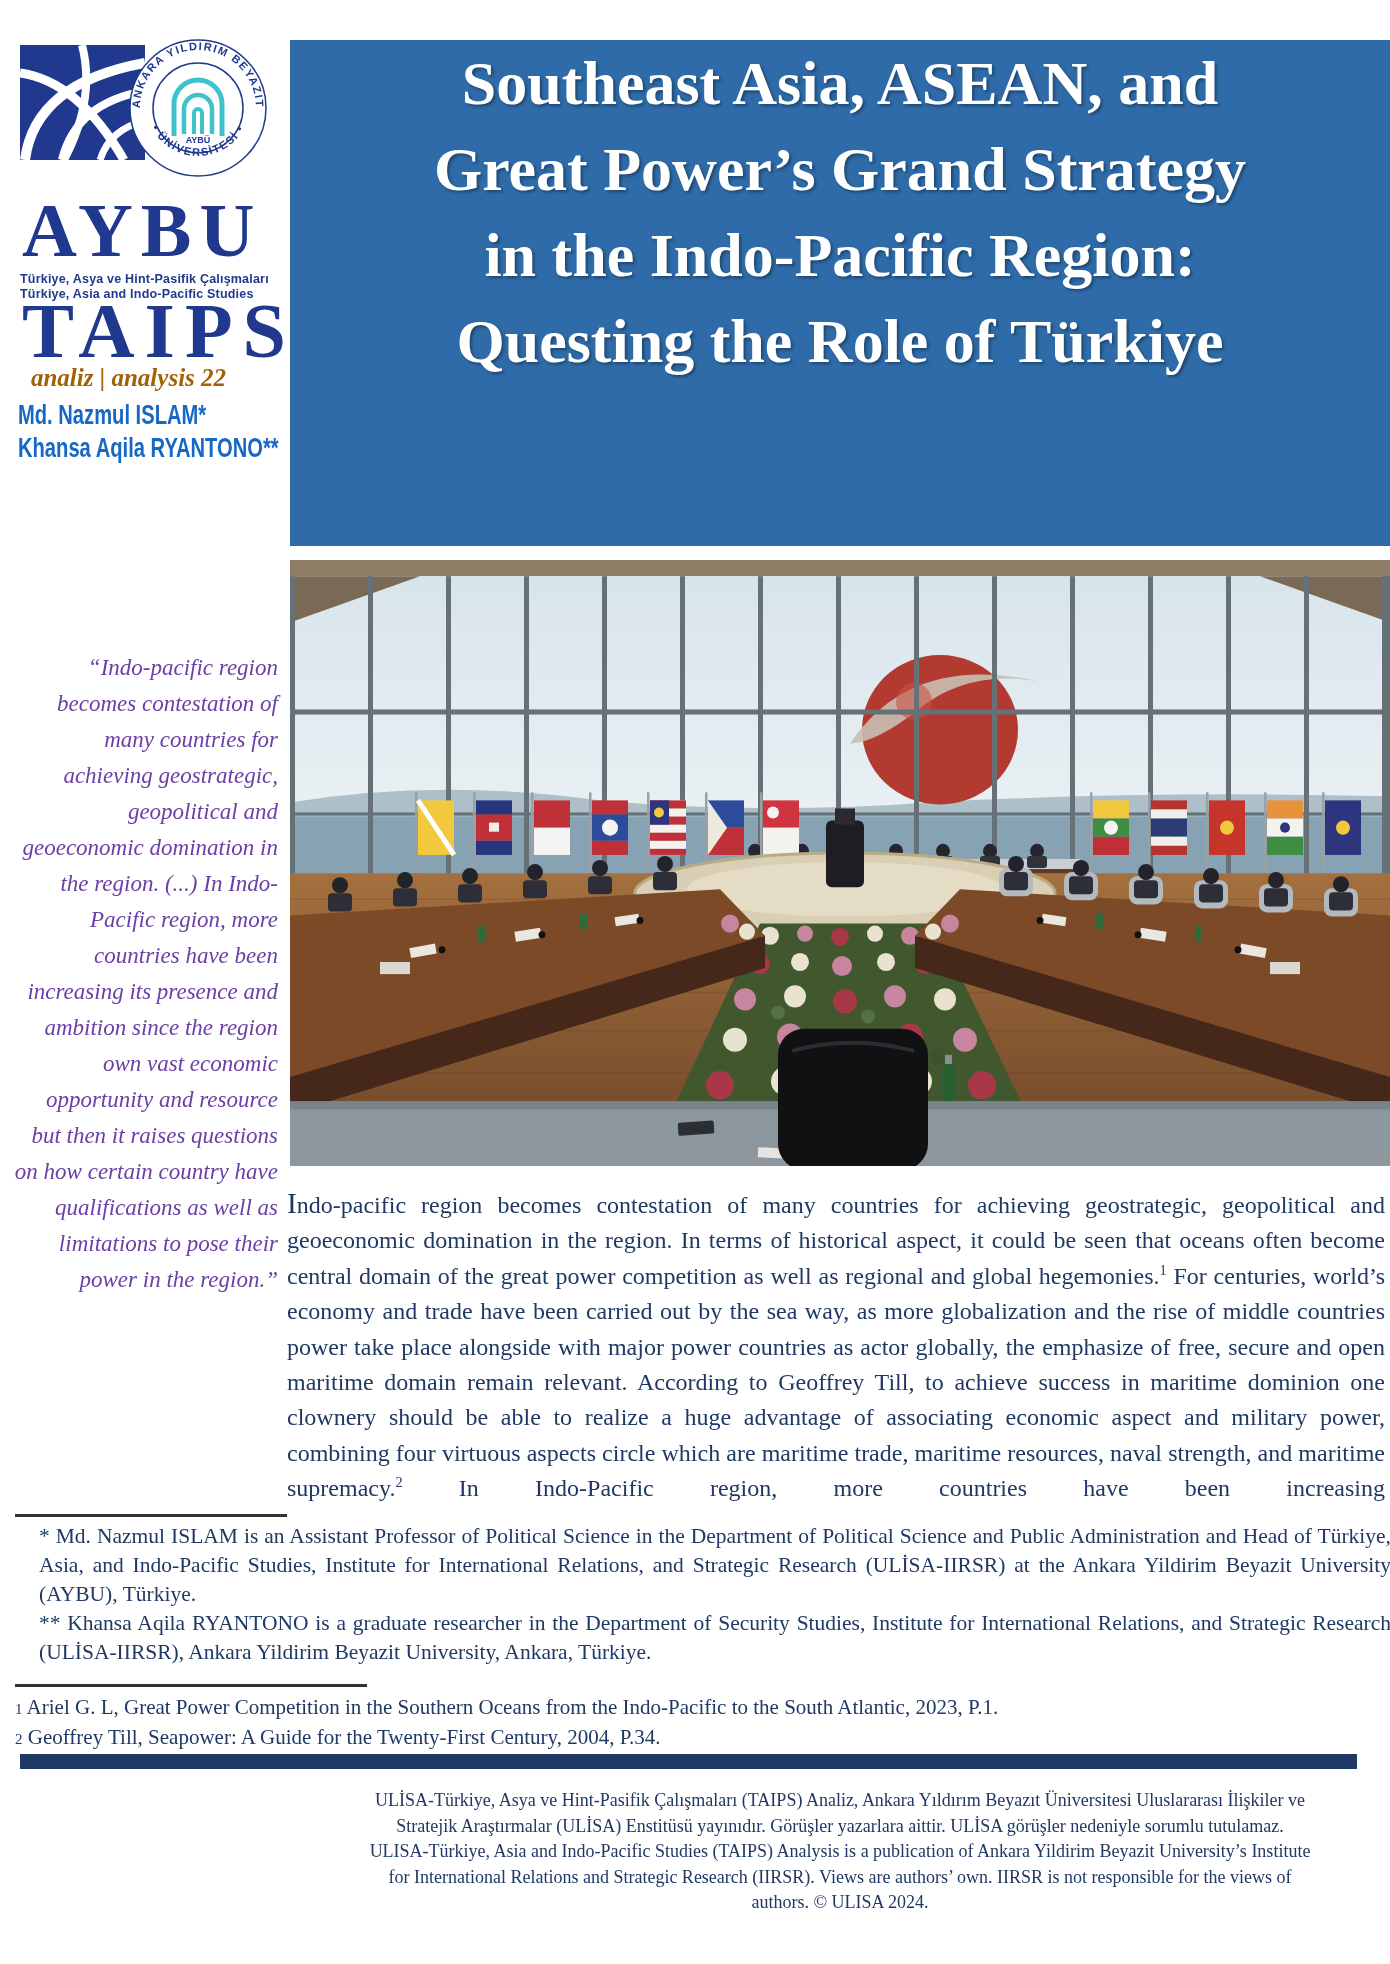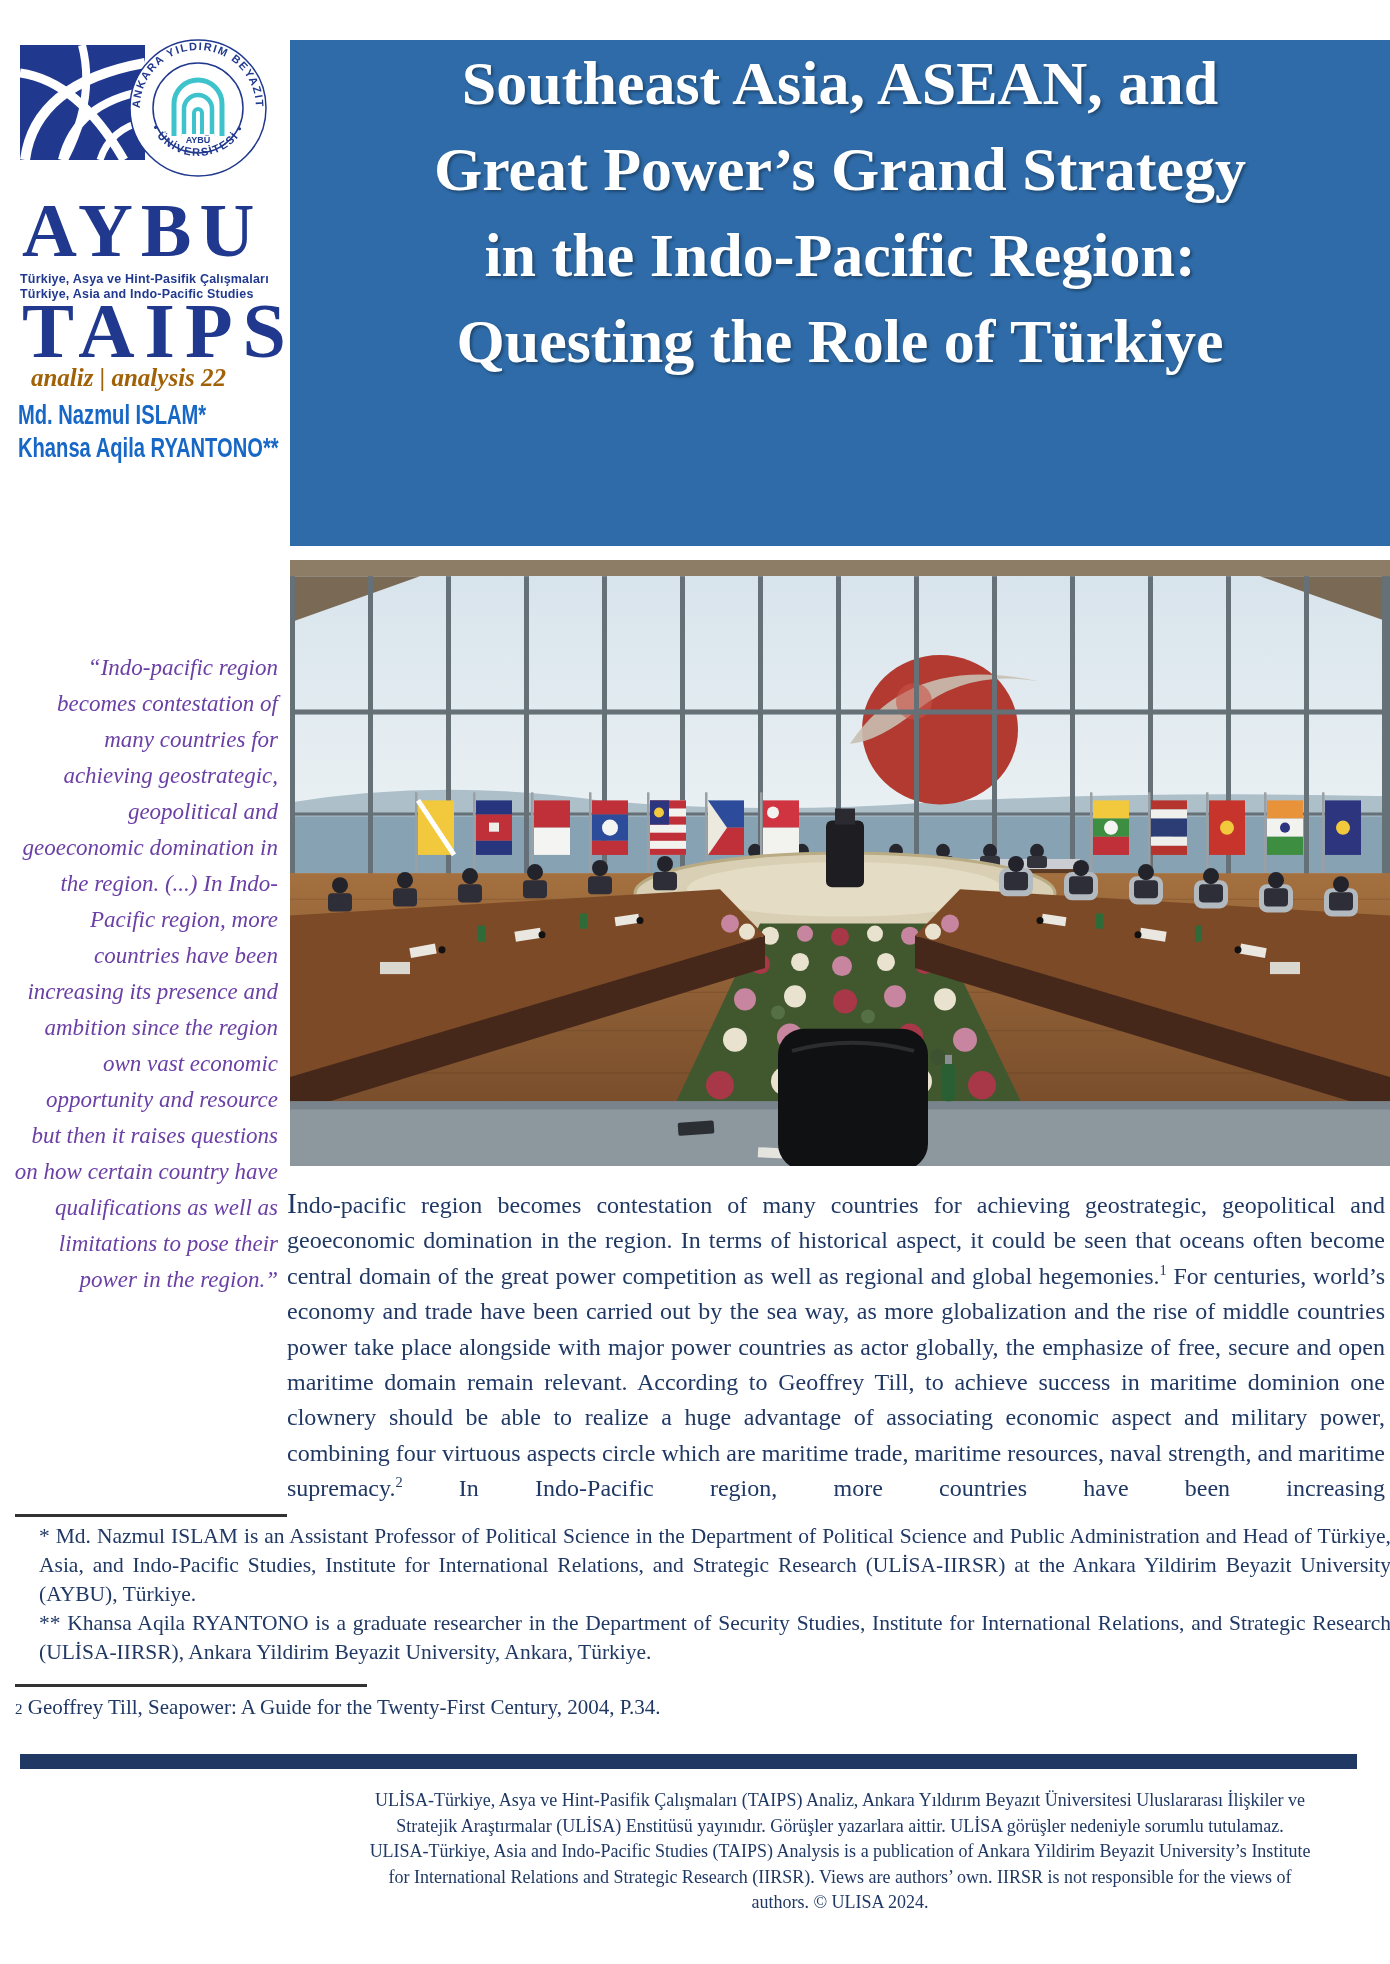--- a/index.html
+++ b/index.html
@@ -426,20 +426,21 @@
 
   <p class="body-paragraph"><span>Indo-pacific region becomes contestation of many countries for achieving geostrategic, geopolitical and geoeconomic domination in the region. In terms of historical aspect, it could be seen that oceans often become central domain of the great power competition as well as regional and global hegemonies.</span><sup>1</sup><span> For centuries, world’s economy and trade have been carried out by the sea way, as more globalization and the rise of middle countries power take place alongside with major power countries as actor globally, the emphasize of free, secure and open maritime domain remain relevant. According to Geoffrey Till, to achieve success in maritime dominion one clownery should be able to realize a huge advantage of associating economic aspect and military power, combining four virtuous aspects circle which are maritime trade, maritime resources, naval strength, and maritime supremacy.</span><sup>2</sup><span> In Indo-Pacific region, more countries have been increasing</span></p>
 
   <div class="note-rule-1"></div>
   <div class="author-notes">
     <p>* Md. Nazmul ISLAM is an Assistant Professor of Political Science in the Department of Political Science and Public Administration and Head of Türkiye, Asia, and Indo-Pacific Studies, Institute for International Relations, and Strategic Research (ULİSA-IIRSR) at the Ankara Yildirim Beyazit University (AYBU), Türkiye.</p>
     <p>** Khansa Aqila RYANTONO is a graduate researcher in the Department of Security Studies, Institute for International Relations, and Strategic Research (ULİSA-IIRSR), Ankara Yildirim Beyazit University, Ankara, Türkiye.</p>
   </div>
   <div class="note-rule-2"></div>
   <div class="references">
+    <div><span class="ref-marker">1</span> <span>Ariel G. L, Great Power Competition in the Southern Oceans from the Indo-Pacific to the South Atlantic, 2023, P.1.</span></div>
     <div><span class="ref-marker">2</span> <span>Geoffrey Till, Seapower: A Guide for the Twenty-First Century, 2004, P.34.</span></div>
   </div>
 
   <div class="footer-bar"></div>
   <div class="footer-text">
     <div>ULİSA-Türkiye, Asya ve Hint-Pasifik Çalışmaları (TAIPS) Analiz, Ankara Yıldırım Beyazıt Üniversitesi Uluslararası İlişkiler ve</div>
     <div>Stratejik Araştırmalar (ULİSA) Enstitüsü yayınıdır. Görüşler yazarlara aittir. ULİSA görüşler nedeniyle sorumlu tutulamaz.</div>
     <div>ULISA-Türkiye, Asia and Indo-Pacific Studies (TAIPS) Analysis is a publication of Ankara Yildirim Beyazit University’s Institute</div>
     <div>for International Relations and Strategic Research (IIRSR). Views are authors’ own. IIRSR is not responsible for the views of</div>
     <div>authors. © ULISA 2024.</div>

